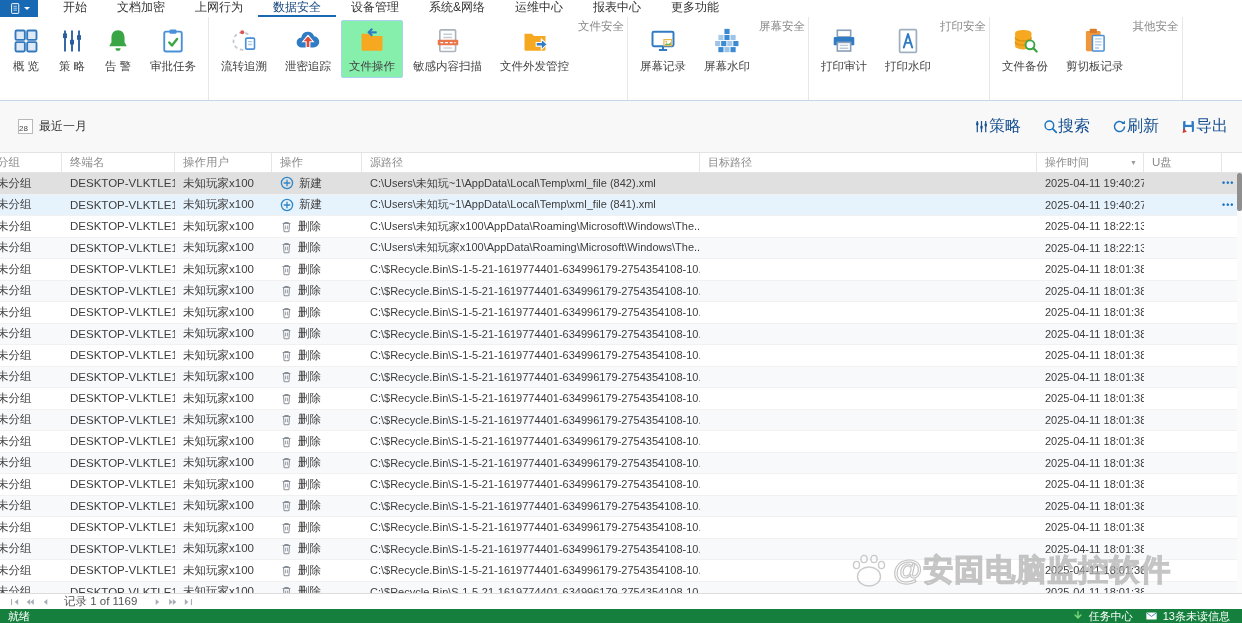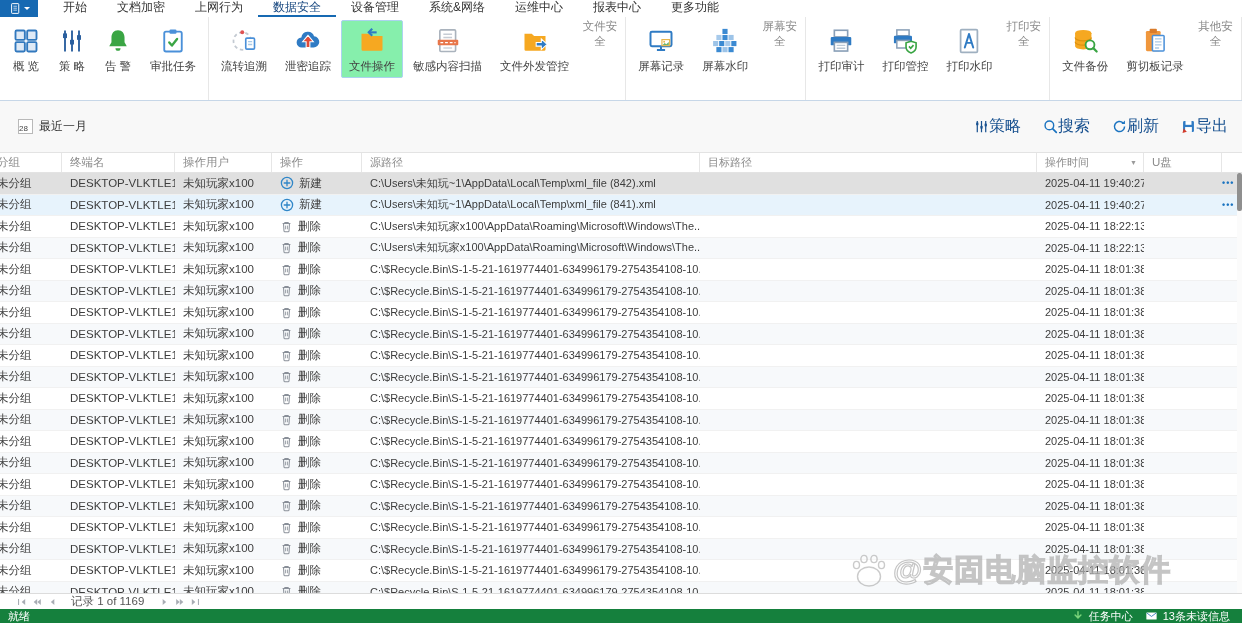--- a/index.html
+++ b/index.html
@@ -55,21 +55,21 @@
   .opic{margin-right:5px;display:flex;align-items:center;}
   .dots{color:#1a73c0;font-size:9px;letter-spacing:1px;font-weight:bold;}
   .scrollbar-track{position:absolute;right:0;top:21px;width:5px;height:420px;background:#fbfbfb;}
   .scrollbar-thumb{position:absolute;right:0;top:0;width:5px;height:38px;background:#8f8f8f;border-radius:2px;}
 
   
   .watermark{position:absolute;left:850px;top:398px;display:flex;align-items:center;gap:5px;pointer-events:none;}
   .wm-text{font-size:30px;font-weight:700;color:rgba(255,255,255,0.45);-webkit-text-stroke:1.2px rgba(150,150,150,0.55);letter-spacing:1px;white-space:nowrap;}
 
   
-  .pagerbar{height:16px;border-top:1px solid #dcdcdc;display:flex;align-items:center;background:#fff;font-size:11.5px;color:#555;padding-left:16px;gap:3px;}
+  .pagerbar{height:16px;border-top:1px solid #dcdcdc;display:flex;align-items:center;background:#fff;font-size:11.5px;color:#555;padding-left:9px;gap:3px;}
   .pgbtn{display:flex;align-items:center;padding:0 1px;}
   .pgtext{margin:0 12px 0 10px;white-space:nowrap;}
 
   
   .statusbar{height:14px;background:#15803d;color:#fff;display:flex;align-items:center;justify-content:space-between;font-size:11px;padding:0 12px 0 8px;}
   .sb-right{display:flex;align-items:flex-start;gap:12px;}
   .sb-item{display:flex;align-items:center;gap:5px;white-space:nowrap;}
 </style>
 </head>
 <body>
@@ -239,32 +239,20 @@
         <div class="ritem">
           <span class="ric">
             <svg width="28" height="28" viewBox="0 0 24 24" fill="none" xmlns="http://www.w3.org/2000/svg">
               <rect x="6.3" y="2.8" width="11.4" height="5.7" fill="#fff" stroke="#8aa0b8" stroke-width="1.4"></rect>
               <rect x="3.2" y="8.5" width="17.6" height="7.2" rx="1" fill="#2f7bc4"></rect>
               <rect x="6.3" y="13.2" width="11.4" height="7.4" fill="#fff" stroke="#8aa0b8" stroke-width="1.4"></rect>
               <path d="M8.3 15.8h7.4M8.3 18.2h7.4" stroke="#bcc9d6" stroke-width="1.1"></path>
             </svg>
           </span>
           <span class="rlabel">打印审计</span>
-        </div>
-        <div class="ritem">
-          <span class="ric">
-            <svg width="28" height="28" viewBox="0 0 24 24" fill="none" xmlns="http://www.w3.org/2000/svg">
-              <rect x="5" y="2.5" width="10.5" height="5" fill="#fff" stroke="#8aa0b8" stroke-width="1.3"></rect>
-              <rect x="2.5" y="7.5" width="15.5" height="6.5" rx="1" fill="#2f7bc4"></rect>
-              <rect x="5" y="11.5" width="10.5" height="6.5" fill="#fff" stroke="#8aa0b8" stroke-width="1.3"></rect>
-              <path d="M17.2 12.2l4.3 1.3v3.6c0 2.6-1.9 4.2-4.3 5.1-2.4-.9-4.3-2.5-4.3-5.1v-3.6z" fill="#fff" stroke="#3aa544" stroke-width="1.4"></path>
-              <path d="M15.4 16.6l1.5 1.6 2.4-2.7" stroke="#3aa544" stroke-width="1.4" fill="none"></path>
-            </svg>
-          </span>
-          <span class="rlabel">打印管控</span>
         </div>
         <div class="ritem">
           <span class="ric">
             <svg width="28" height="28" viewBox="0 0 24 24" fill="none" xmlns="http://www.w3.org/2000/svg">
               <rect x="4.8" y="2.3" width="14.4" height="19.4" rx="1" fill="#fff" stroke="#9fb0c0" stroke-width="1.5"></rect>
               <path d="M12 6l-3.6 11.6M12 6l3.6 11.6M9.6 13.6h4.8" stroke="#2f7bc4" stroke-width="1.7" stroke-linecap="round"></path>
             </svg>
           </span>
           <span class="rlabel">打印水印</span>
         </div>

